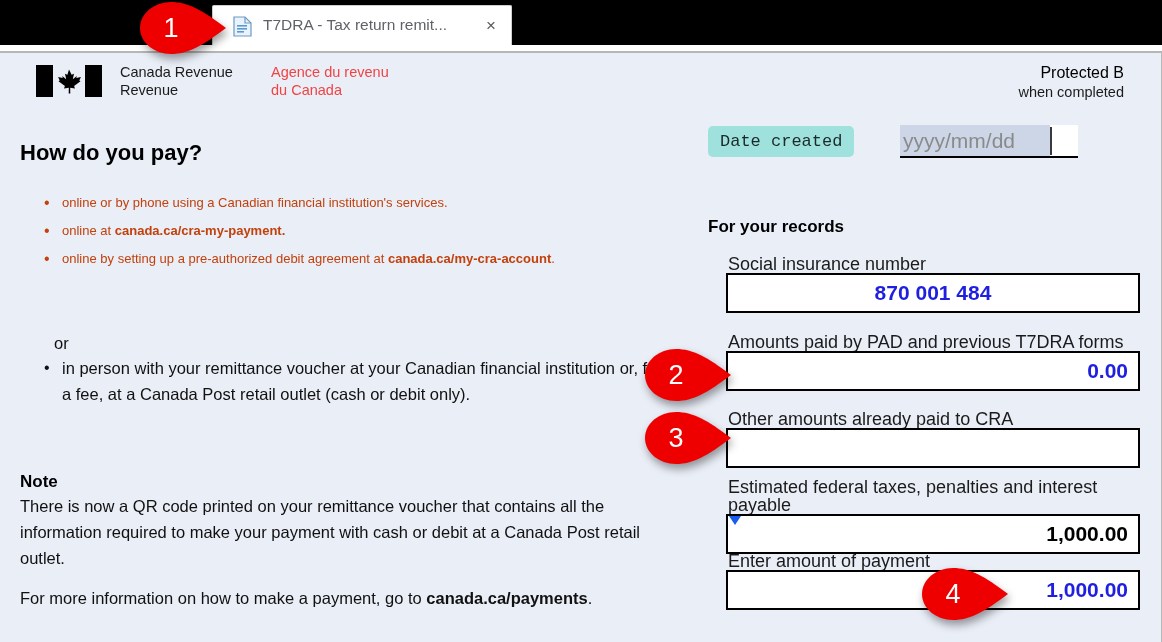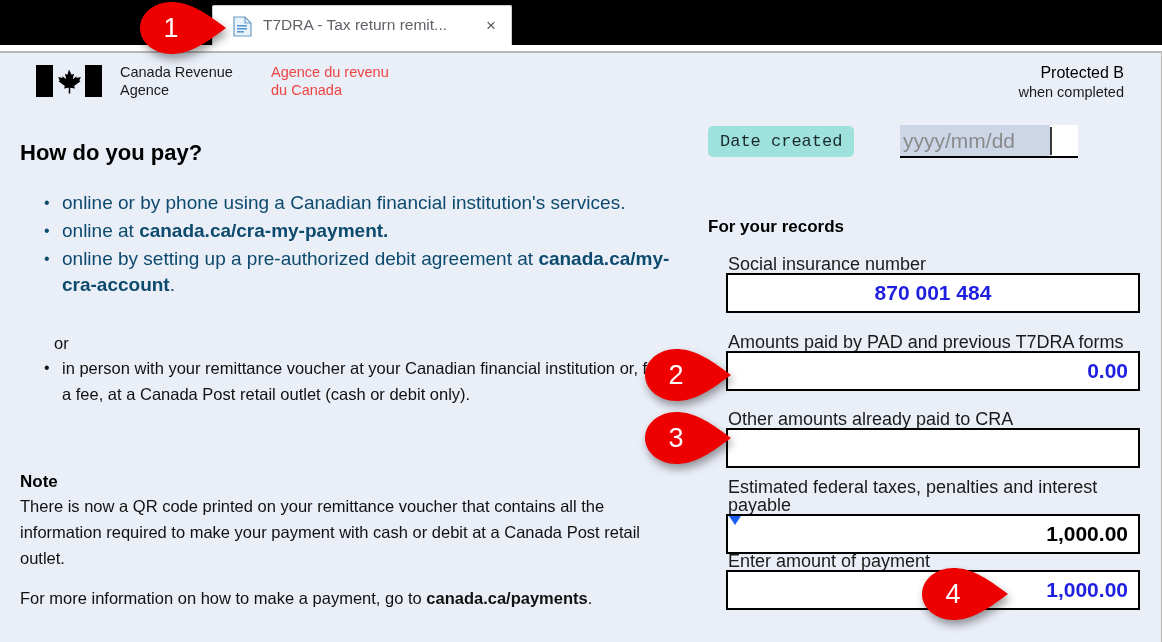--- a/index.html
+++ b/index.html
@@ -90,21 +90,21 @@
     position: absolute; left: 20px; top: 140px;
     font-size: 22px; font-weight: bold; color: #000;
   }
   .bullets {
     position: absolute; left: 44px; top: 190px;
     width: 630px;
   }
   .bullet {
     position: relative;
     padding-left: 18px;
-    font-size: 19px; color: #0c4a6e;
+    font-size: 13px; color: #c2410c;
     line-height: 26px;
     margin-bottom: 2px;
   }
   .bullet::before {
     content: "\2022";
     position: absolute; left: 0; top: 0;
     font-size: 16px;
   }
   .bullet b { font-weight: bold; }
   .or-line {
@@ -245,21 +245,21 @@
 
   <span class="flag">
     <svg width="66" height="32" viewBox="0 0 66 32">
       <rect x="0" y="0" width="17" height="32" fill="#000"></rect>
       <rect x="49" y="0" width="17" height="32" fill="#000"></rect>
       <path d="M33 4.5 l2.6 5.2 2.4-1 -1.2 5.6 4-3.3 -0.5 2.1 4.6-1 -1.6 3.3 1.2 0.8 -6.4 4.7 0.9 2.6 -4.8-0.7 0.1 5.7h-1.6l0.1-5.7 -4.8 0.7 0.9-2.6 -6.4-4.7 1.2-0.8 -1.6-3.3 4.6 1 -0.5-2.1 4 3.3 -1.2-5.6 2.4 1z" fill="#000"></path>
     </svg>
   </span>
   <div class="org-en">
     <div>Canada Revenue</div>
-    <div>Agence</div>
+    <div>Revenue</div>
   </div>
   <div class="org-fr">
     <div>Agence du revenu</div>
     <div>du Canada</div>
   </div>
   <div class="protected">
     <div class="p1">Protected B</div>
     <div class="p2">when completed</div>
   </div>
 

